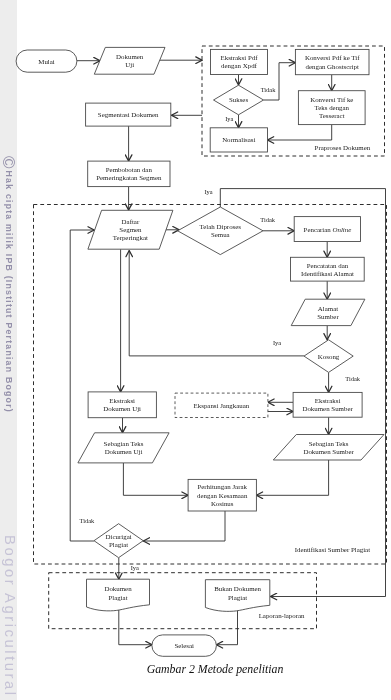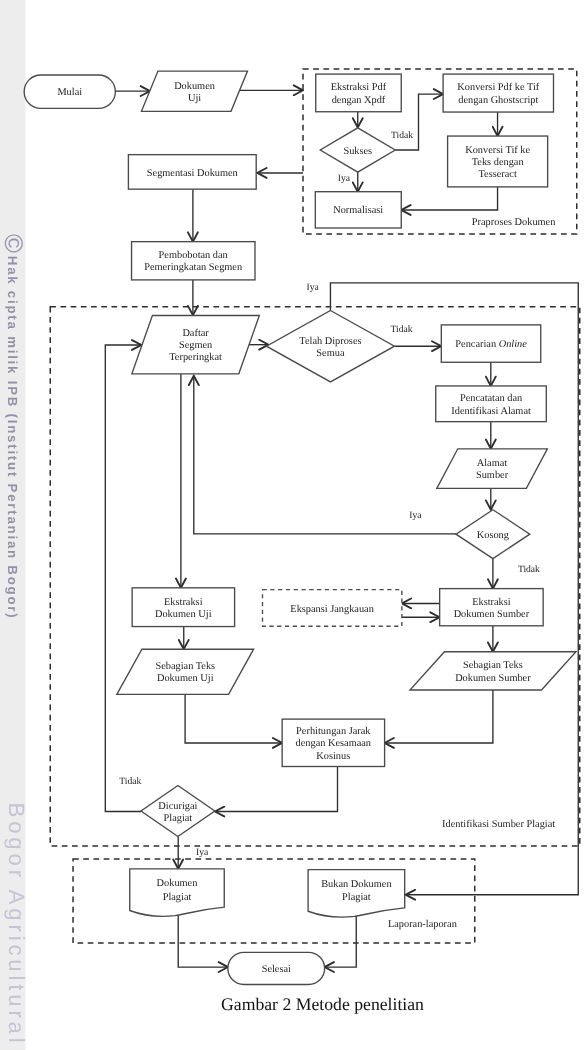--- a/index.html
+++ b/index.html
@@ -5,21 +5,21 @@
   html,body{margin:0;padding:0;-webkit-font-smoothing:antialiased;}
   body{width:391px;height:700px;background:#ffffff;overflow:hidden;}
   #page{position:relative;width:391px;height:700px;background:#fff;}
   #sidebar{position:absolute;left:0;top:0;width:17px;height:700px;background:#ededed;}
   .wm{position:absolute;white-space:nowrap;transform-origin:0 0;font-family:"Liberation Sans",sans-serif;font-weight:bold;}
   #wmsym{font-size:17px;font-weight:normal;vertical-align:-2.5px;letter-spacing:2px;}
   #wm1{left:17.5px;top:156px;transform:rotate(90deg);font-size:8.8px;color:#9490aa;letter-spacing:1.2px;}
   #wm2{left:17.5px;top:535px;transform:rotate(90deg);font-size:14.8px;color:#c6c3d6;letter-spacing:2.55px;font-weight:normal;}
   svg{position:absolute;left:0;top:0;}
   svg text{font-family:"Liberation Serif",serif;fill:#1a1a1a;}
-  .cap{position:absolute;left:39px;width:352px;text-align:center;top:662px;font-size:11.8px;color:#111;font-family:"Liberation Serif",serif;}
+  .cap{position:absolute;left:39px;width:352px;text-align:center;top:662px;font-size:11.8px;color:#111;font-family:"Liberation Serif",serif;font-style:italic;}
 </style>
 </head>
 <body>
 
 <div id="page">
   <div id="sidebar"></div>
   <div class="wm" id="wm1"><span id="wmsym">©</span><span id="wmtxt">Hak cipta milik IPB (Institut Pertanian Bogor)</span></div>
   <div class="wm" id="wm2">Bogor Agricultural</div>
   <svg id="chart" width="391" height="700" viewBox="0 0 391 700">
   <defs>

